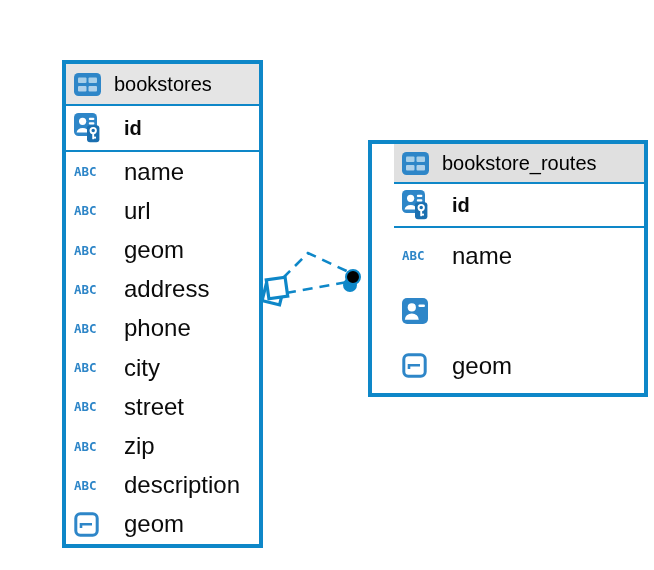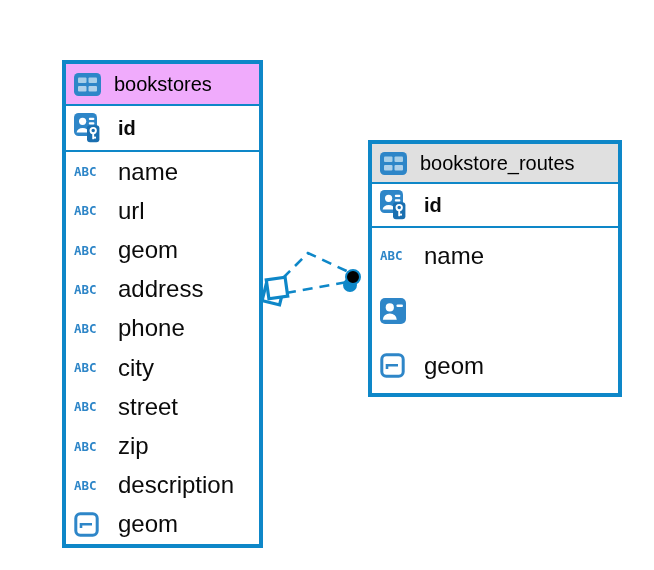--- a/index.html
+++ b/index.html
@@ -18,21 +18,21 @@
   .canvas{position:relative;width:654px;height:570px;background:#ffffff;overflow:hidden;}
 
   .table{
     position:absolute;
     border:4px solid var(--blue);
     background:#ffffff;
     display:flex;
     flex-direction:column;
   }
   .table--bookstores{left:62px;top:60px;width:201px;height:488px;}
-  .table--routes{left:368px;top:140px;width:254px;height:257px;}
+  .table--routes{left:368px;top:140px;width:280px;height:257px;padding-left:22px;}
 
   .thead{
     flex:0 0 auto;
     height:42px;
     border-bottom:2px solid var(--blue);
     display:flex;align-items:center;gap:9px;
     padding:0 8px;
   }
   .table--routes .thead{height:40px;}
   .ttitle{font-size:20px;font-weight:500;color:#000;white-space:nowrap;}
@@ -40,21 +40,21 @@
   .id-row{
     flex:0 0 auto;
     height:46px;
     border-bottom:2px solid var(--blue);
     display:flex;align-items:center;gap:9px;
     padding:0 8px;
   }
   .table--routes .id-row{height:44px;}
 
   .rows{flex:1;display:flex;flex-direction:column;border-radius:15px;}
-  .row{display:flex;align-items:center;gap:13px;padding:0 8px;}
+  .row{display:flex;align-items:center;gap:19px;padding:0 8px;}
   .rows .row{flex:1;}
 
   .icon-box{
     flex:0 0 31px;width:31px;
     display:flex;align-items:center;justify-content:flex-start;
   }
   .cname{font-size:24px;color:var(--text);white-space:nowrap;}
   .cname--pk{font-size:20px;font-weight:700;}
 
   .abc{
@@ -69,21 +69,21 @@
     stroke-dasharray:10 7;
   }
   .relation .marker{stroke:var(--blue);}
 </style>
 </head>
 <body>
 
 <div class="canvas">
 
   <section class="table table--bookstores">
-    <header class="thead" id="thead-0" style="background: #f0abfc;">
+    <header class="thead" id="thead-0" style="background: #e5e5e5;">
       <span class="icon-box">
           <svg width="27" height="23" viewBox="0 0 27 23">
             <rect width="27" height="23" rx="4.5" fill="#2e86c8"></rect>
             <rect x="4" y="4.5" width="8.5" height="5.5" rx="1" fill="#a8cfe8"></rect>
             <rect x="14.5" y="4.5" width="8.5" height="5.5" rx="1" fill="#a8cfe8"></rect>
             <rect x="4" y="13" width="8.5" height="5.5" rx="1" fill="rgba(255,255,255,0.62)"></rect>
             <rect x="14.5" y="13" width="8.5" height="5.5" rx="1" fill="rgba(255,255,255,0.62)"></rect>
           </svg>
         </span>
       <span class="ttitle">bookstores</span>

